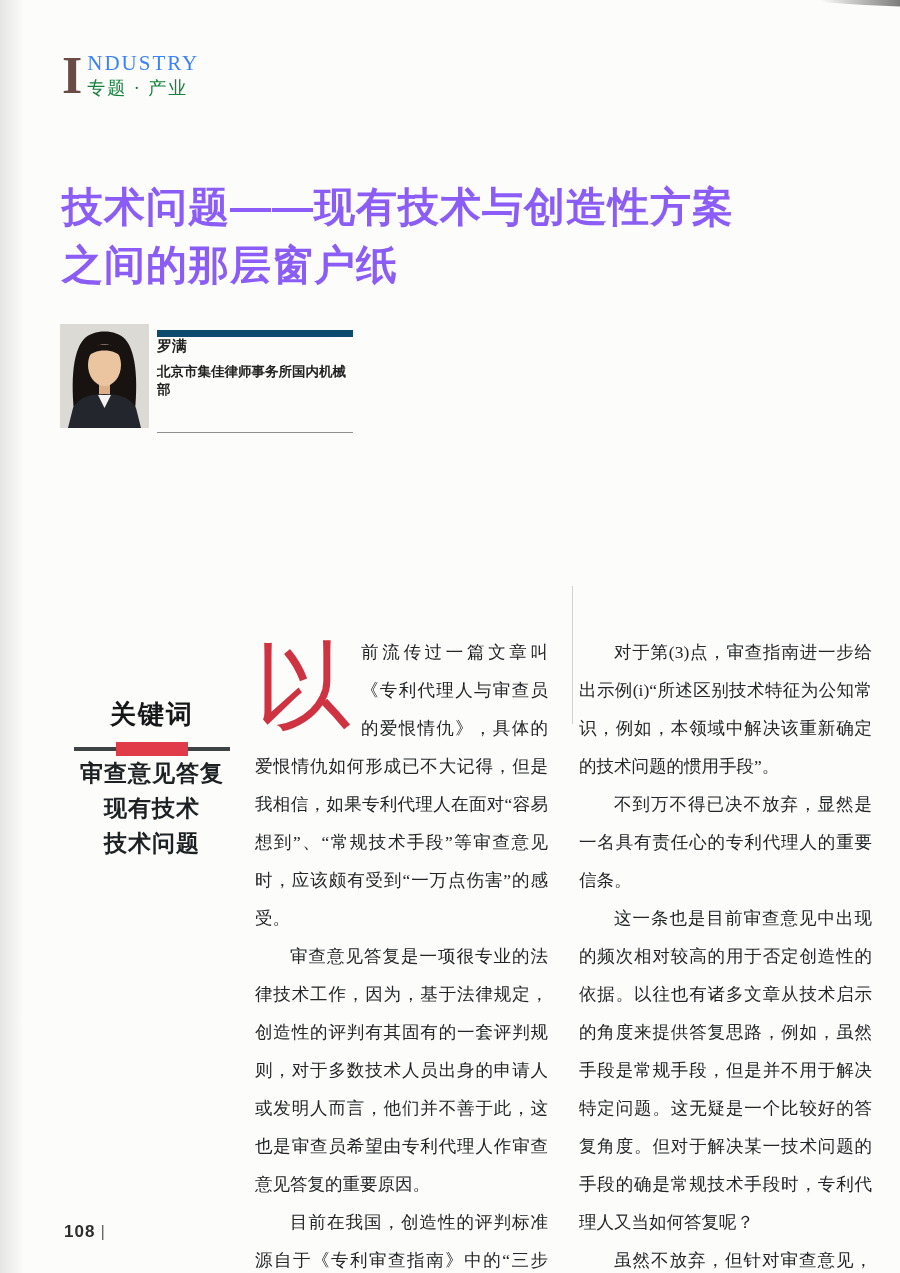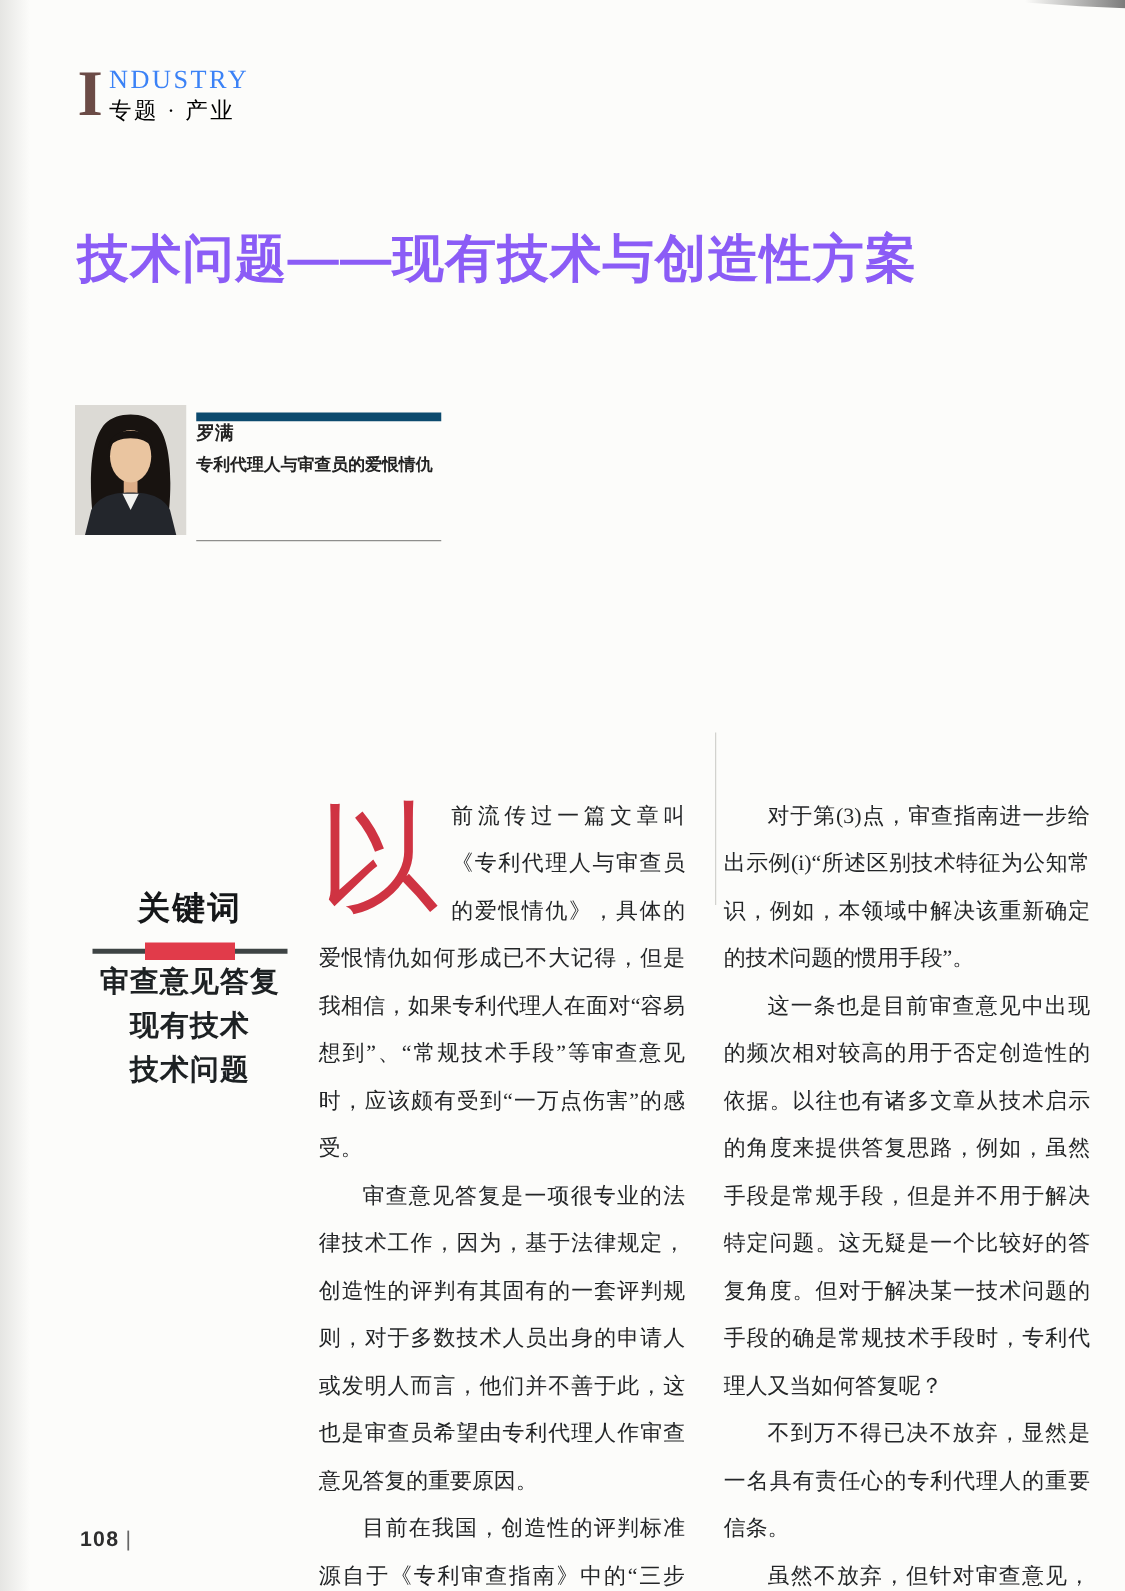--- a/index.html
+++ b/index.html
@@ -24,21 +24,21 @@
   
   .hdr{position:absolute;left:62px;top:52px;display:flex;align-items:flex-start;}
   .big-i{
     font-size:52px;line-height:48px;font-weight:700;color:#6b4b46;
     font-family:"Liberation Serif",serif;margin-right:5px;
   }
   .hdr-en{
     font-size:21px;letter-spacing:2px;color:#3b82f6;line-height:22px;
     font-family:"Liberation Serif",serif;
   }
-  .hdr-cn{font-size:18px;color:#000000;line-height:24px;margin-top:2px;letter-spacing:2px;}
+  .hdr-cn{font-size:18px;color:#15803d;line-height:24px;margin-top:2px;letter-spacing:2px;}
   
   .title{
     position:absolute;left:62px;top:178px;width:720px;margin:0;
     font-family:"Liberation Sans","DejaVu Sans",sans-serif;
     font-size:41px;font-weight:700;color:#8b5cf6;line-height:1.42;letter-spacing:1px;
   }
   
   .photo{
     position:absolute;left:60px;top:324px;width:89px;height:104px;overflow:hidden;
     background:#dcdad5;
@@ -47,21 +47,21 @@
   .author-box{
     position:absolute;left:157px;top:330px;width:196px;height:95px;
     border-top:7px solid #0c4a6e;border-bottom:1px solid #8f8f8d;
     display:flex;flex-direction:column;
     font-family:"Liberation Sans","DejaVu Sans",sans-serif;
   }
   .author-name{font-size:15px;font-weight:700;color:#222;margin-bottom:7px;}
   .author-affil{font-size:13.5px;font-weight:700;color:#222;}
   
   .keywords{position:absolute;left:72px;top:697px;width:160px;text-align:center;}
-  .kw-title{font-size:26px;font-weight:700;color:#151719;letter-spacing:2px;margin-top:12px;}
+  .kw-title{font-size:26px;font-weight:700;color:#151719;letter-spacing:2px;}
   .kw-rule{position:relative;height:14px;margin-top:10px;}
   .kw-rule .dark{position:absolute;left:2px;right:2px;top:5px;height:4px;background:#3e4444;}
   .kw-rule .red{
     position:absolute;left:50%;transform:translateX(-50%);top:0;width:72px;height:14px;
     background:#e13b4a;
   }
   .kw-items{}
   .kw-item{font-size:23px;font-weight:700;color:#1d2123;line-height:35px;letter-spacing:1px;}
   
   .col{
@@ -94,37 +94,38 @@
 <header class="hdr">
   <span class="big-i">I</span>
   <div class="hdr-right">
     <div class="hdr-en">NDUSTRY</div>
     <div class="hdr-cn">专题 · 产业</div>
   </div>
 </header>
 
 <h1 class="title">
   <span>技术问题——现有技术与创造性方案</span><br>
+  <span>之间的那层窗户纸</span>
 </h1>
 
 <div class="photo">
   <svg width="89" height="104" viewBox="0 0 89 104" xmlns="http://www.w3.org/2000/svg">
     <rect x="0" y="0" width="89" height="104" fill="#dcdad5"></rect>
     <path d="M16,104 C10,62 12,28 24,15 C33,5 56,5 65,15 C77,28 79,62 73,104 Z" fill="#181310"></path>
     <rect x="39" y="56" width="11" height="16" fill="#ddae88"></rect>
     <ellipse cx="44.5" cy="41" rx="16.5" ry="21" fill="#eac5a0"></ellipse>
     <path d="M27,34 C27,16 62,16 62,34 C56,24 33,24 27,34 Z" fill="#181310"></path>
     <path d="M8,104 L13,84 C19,73 30,70 44.5,70 C59,70 70,73 76,84 L81,104 Z" fill="#23262c"></path>
     <polygon points="38,71 44.5,84 51,71" fill="#f2f2f0"></polygon>
   </svg>
 </div>
 
 <div class="author-box">
   <div class="author-name">罗满</div>
-  <div class="author-affil">专利代理人与审查员的爱恨情仇</div>
+  <div class="author-affil">北京市集佳律师事务所国内机械部</div>
 </div>
 
 <aside class="keywords">
   <div class="kw-title">关键词</div>
   <div class="kw-rule">
     <span class="dark"></span>
     <span class="red"></span>
   </div>
   <div class="kw-items">
     <div class="kw-item">审查意见答复</div>
@@ -135,20 +136,20 @@
 
 <section class="col col-1">
   <p><span class="dropcap">以</span><span>前流传过一篇文章叫《专利代理人与审查员的爱恨情仇》，具体的爱恨情仇如何形成已不大记得，但是我相信，如果专利代理人在面对“容易想到”、“常规技术手段”等审查意见时，应该颇有受到“一万点伤害”的感受。</span></p>
   <p class="indent">审查意见答复是一项很专业的法律技术工作，因为，基于法律规定，创造性的评判有其固有的一套评判规则，对于多数技术人员出身的申请人或发明人而言，他们并不善于此，这也是审查员希望由专利代理人作审查意见答复的重要原因。</p>
   <p class="indent">目前在我国，创造性的评判标准源自于《专利审查指南》中的“三步法”，虽然各国的评判步骤未必一致，但是总体上的思路相同。《审查指南》的三步法如下：</p>
 
 </section>
 
 <section class="col col-2">
   <p class="indent">对于第(3)点，审查指南进一步给出示例(i)“所述区别技术特征为公知常识，例如，本领域中解决该重新确定的技术问题的惯用手段”。</p>
+  <p class="indent">不到万不得已决不放弃，显然是一名具有责任心的专利代理人的重要信条。</p>
   <p class="indent">这一条也是目前审查意见中出现的频次相对较高的用于否定创造性的依据。以往也有诸多文章从技术启示的角度来提供答复思路，例如，虽然手段是常规手段，但是并不用于解决特定问题。这无疑是一个比较好的答复角度。但对于解决某一技术问题的手段的确是常规技术手段时，专利代理人又当如何答复呢？</p>
-  <p class="indent">不到万不得已决不放弃，显然是一名具有责任心的专利代理人的重要信条。</p>
   <p class="indent">虽然不放弃，但针对审查意见，和审查员进行“是常规”、“不是常规”的口水仗显然毫无意义。本文旨在针对上述情况，也从技术启示的角度出发，给出另外一种处理思路，即，虽然解决该技术问题的手段是常规技术手段，但是该技术问题本身却并不容易发现，也就是说三步法(2)中的技术问题本身在申请日前难以确定，那么即便解决该技术问题的手段是常规技术手段，本领域技</p>
 </section>
 
 <div class="pagenum">
   <span>108</span><span class="bar">|</span>
 </div>
 
 </body></html>

